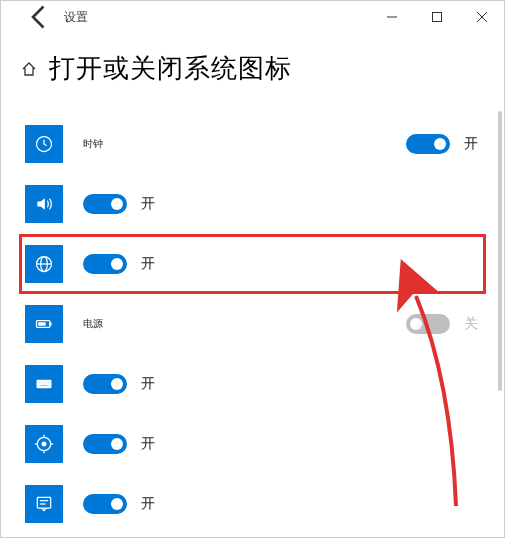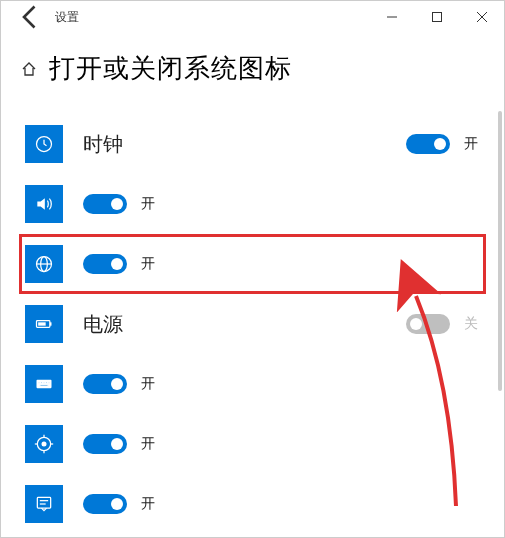--- a/index.html
+++ b/index.html
@@ -9,24 +9,23 @@
     background: #fff;
     font-family: "Microsoft YaHei", "Segoe UI", sans-serif;
     overflow: hidden;
     position: relative;
     border: 1px solid #ccc;
   }
   .titlebar {
     display: flex;
     align-items: center;
     height: 32px;
-    padding: 0 0 0 8px;
+    padding: 0 0 0 25px;
     font-size: 12px;
     color: #333;
-    margin-left: 8px;
   }
   .titlebar .back {
     width: 28px; height: 28px;
     display: flex; align-items: center; justify-content: center;
     font-size: 15px;
   }
   .titlebar .title { margin-left: 10px; }
   .titlebar .spacer { flex: 1; }
   .titlebar .wbtn {
     width: 45px; height: 32px;
@@ -66,21 +65,21 @@
   .iconbox {
     width: 38px; height: 38px;
     background: #0078d7;
     display: flex; align-items: center; justify-content: center;
     margin-left: 6px;
     margin-right: 20px;
     flex-shrink: 0;
   }
   .iconbox svg { width: 20px; height: 20px; stroke: #fff; fill: none; stroke-width: 1.5; }
   .label {
-    font-size: 20px;
+    font-size: 10px;
     color: #222;
     flex: 1;
   }
   .toggle {
     width: 44px; height: 20px;
     border-radius: 11px;
     position: relative;
     margin-right: 14px;
   }
   .toggle.on { background: #0078d7; }

